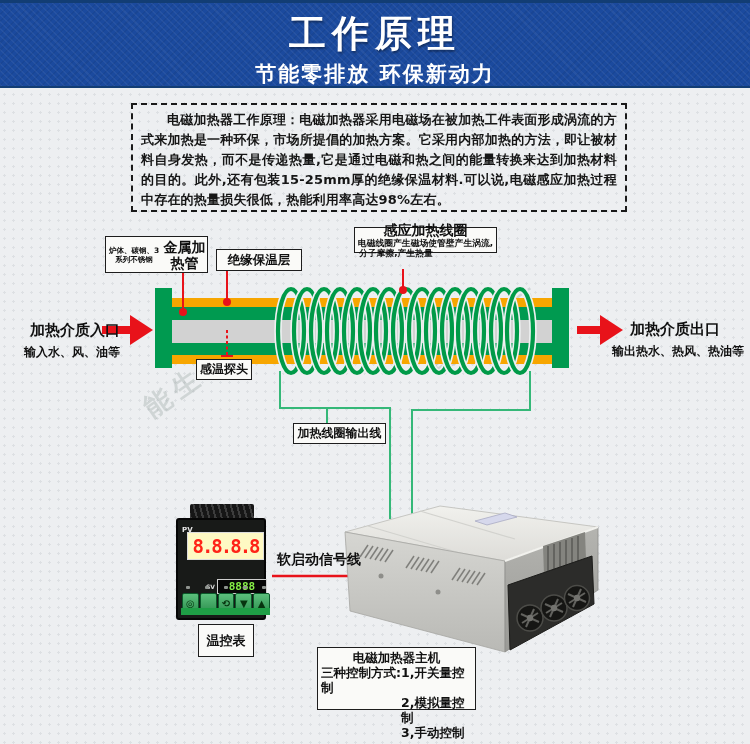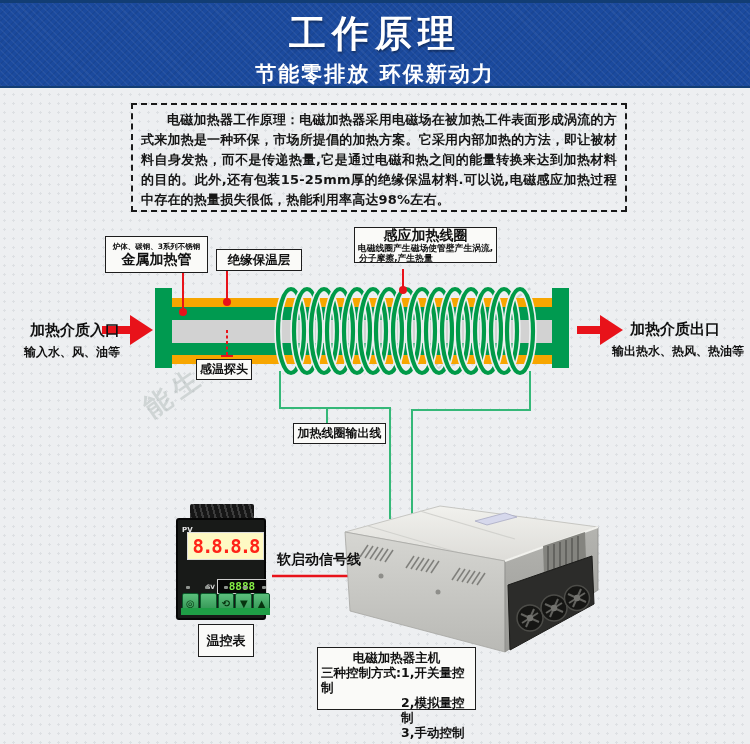--- a/index.html
+++ b/index.html
@@ -267,28 +267,28 @@
         <g stroke="#62625e" stroke-width="2">
             <line x1="568" y1="594" x2="586" y2="602"></line>
             <line x1="573" y1="607" x2="581" y2="589"></line>
             <line x1="569" y1="603" x2="585" y2="593"></line>
           </g>
         <circle cx="577" cy="598" r="3.2" fill="#73736f"></circle>
       </g>
     </g>
   </svg>
 
-  <div class="lblbox" style="left:105px; top:236px; width:103px; height:37px; flex-direction:column; justify-content:center;">
+  <div class="lblbox" style="left:105px; top:236px; width:103px; height:37px; justify-content:center;">
     <div style="font-size:7.5px; line-height:9px;">炉体、碳钢、3系列不锈钢</div>
     <div style="font-size:14px; line-height:16px;">金属加热管</div>
   </div>
 
   <div class="lblbox" style="left:216px; top:249px; width:86px; height:22px; font-size:12.5px;">绝缘保温层</div>
 
-  <div class="lblbox" style="left:354px; top:227px; width:143px; height:36px; flex-direction:column; justify-content:center;">
+  <div class="lblbox" style="left:354px; top:227px; width:143px; height:26px; flex-direction:column; justify-content:center;">
     <div style="font-size:14px; line-height:16px;">感应加热线圈</div>
     <div style="font-size:8.8px; line-height:10px; white-space:nowrap;">电磁线圈产生磁场使管壁产生涡流,</div>
     <div style="font-size:8.8px; line-height:10px; align-self:flex-start; padding-left:4px;">分子摩擦,产生热量</div>
   </div>
 
   <div class="freelbl" style="left:30px; top:321px; font-size:15px;">加热介质入口</div>
   <div class="freelbl" style="left:24px; top:344px; font-size:12px;">输入水、风、油等</div>
 
   <div class="freelbl" style="left:630px; top:320px; font-size:15px;">加热介质出口</div>
   <div class="freelbl" style="left:612px; top:343px; font-size:12px;">输出热水、热风、热油等</div>

